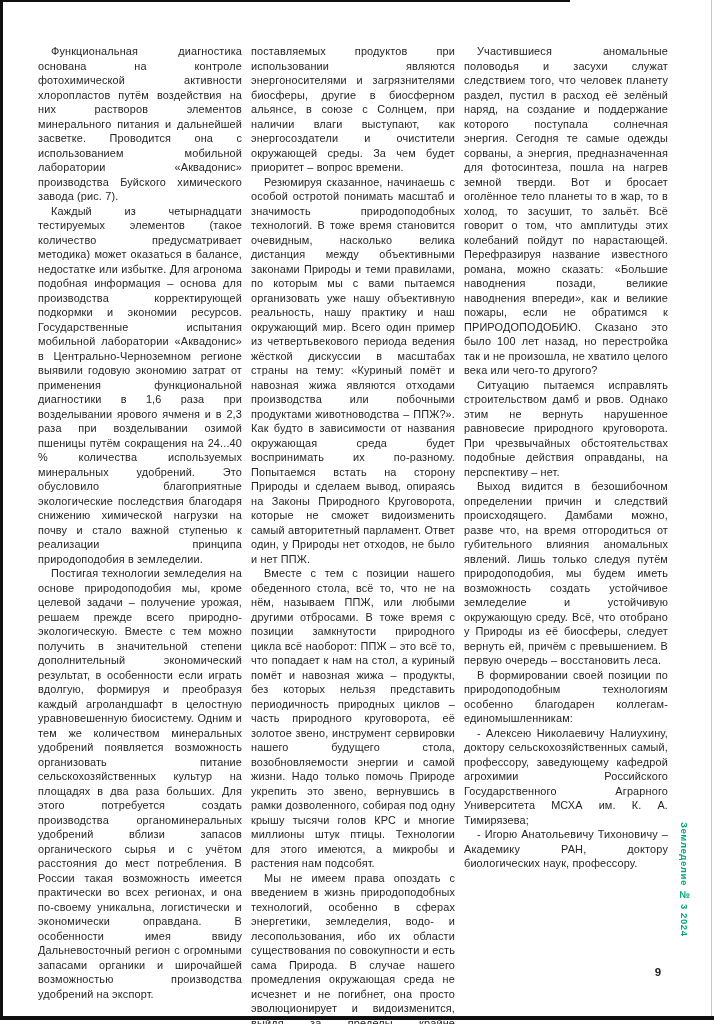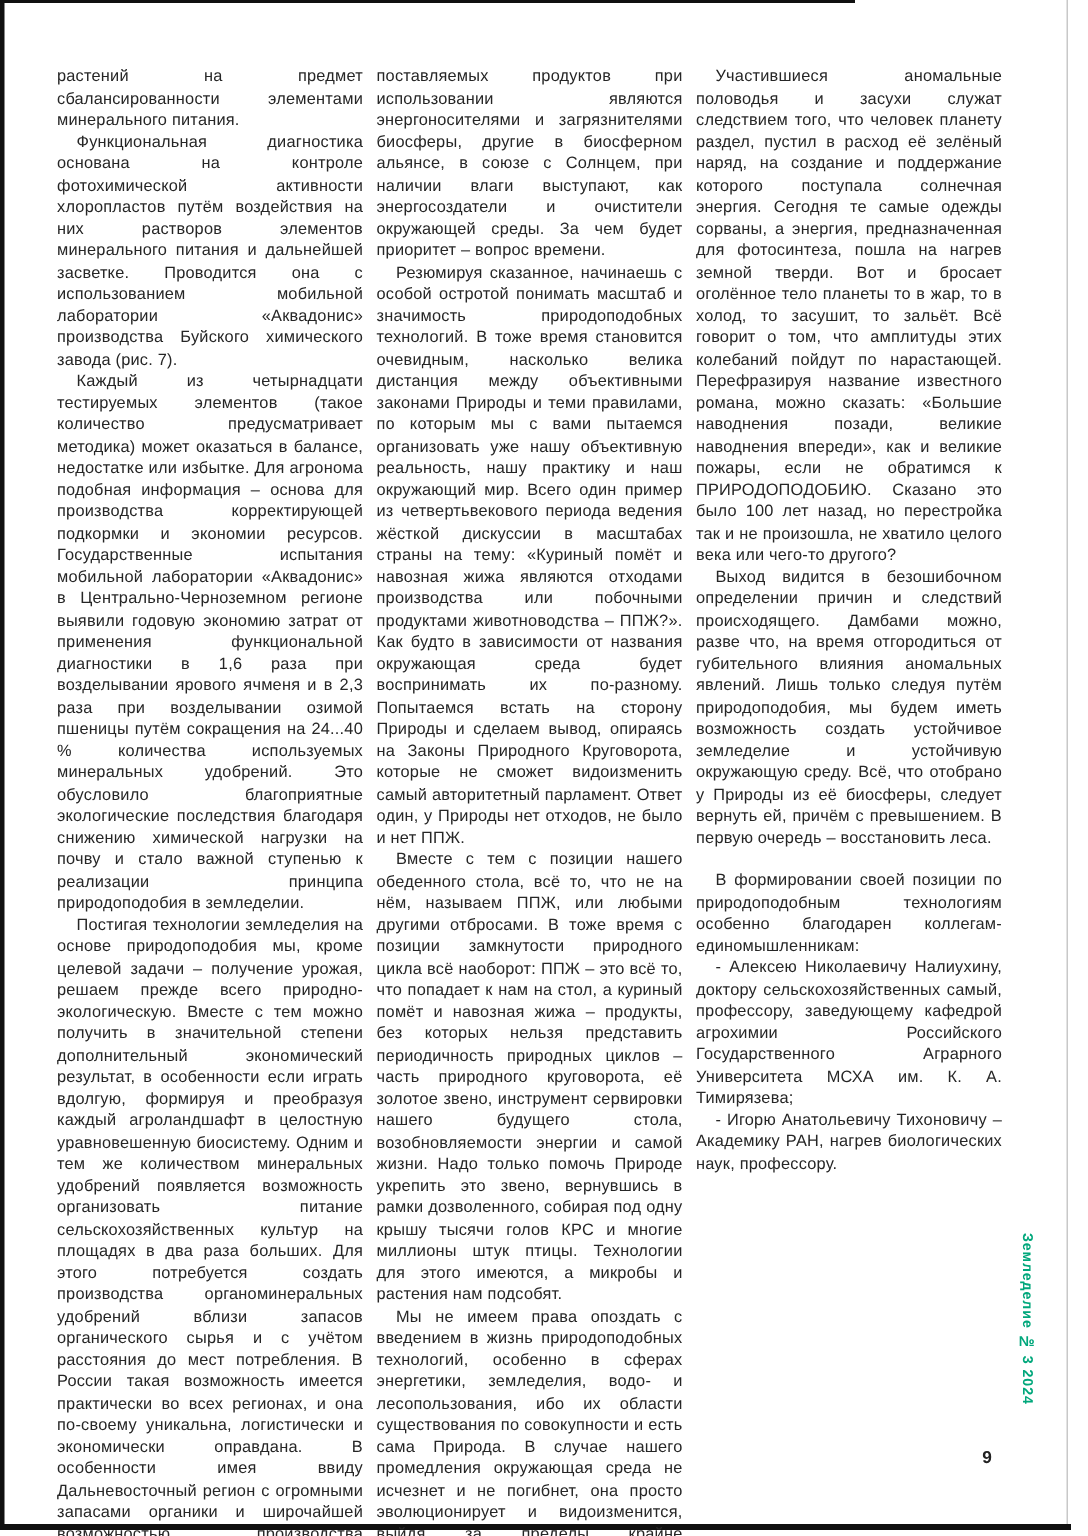--- a/index.html
+++ b/index.html
@@ -35,21 +35,21 @@
     line-height: 14.5px;
     text-align: justify;
     letter-spacing: 0.15px;
     hyphens: auto;
   }
   .col p {
     margin: 0;
     text-indent: 13px;
   }
   .col p.cont { text-indent: 0; }
-  .col p.gap-before { margin-top: 14px; }
+  .col p.gap-before { }
 
   .page-number {
     position: absolute;
     left: 648px;
     top: 966px;
     width: 20px;
     text-align: center;
     font-weight: bold;
     font-size: 11.5px;
     color: #222222;
@@ -72,40 +72,40 @@
 <body>
 
 <div class="edge-left"></div>
 <div class="edge-top"></div>
 <div class="edge-bottom"></div>
 <div class="edge-right"></div>
 
 <div class="content">
 
   <div class="col">
-    <p class="cont">растений на предмет сбалансированности элементами минерального питания.</p>
     <p>Функциональная диагностика основана на контроле фотохимической активности хлоропластов путём воздействия на них растворов элементов минерального питания и дальнейшей засветке. Проводится она с использованием мобильной лаборатории «Аквадонис» производства Буйского химического завода (рис. 7).</p>
     <p>Каждый из четырнадцати тестируемых элементов (такое количество предусматривает методика) может оказаться в балансе, недостатке или избытке. Для агронома подобная информация – основа для производства корректирующей подкормки и экономии ресурсов. Государственные испытания мобильной лаборатории «Аквадонис» в Центрально-Черноземном регионе выявили годовую экономию затрат от применения функциональной диагностики в 1,6 раза при возделывании ярового ячменя и в 2,3 раза при возделывании озимой пшеницы путём сокращения на 24...40 % количества используемых минеральных удобрений. Это обусловило благоприятные экологические последствия благодаря снижению химической нагрузки на почву и стало важной ступенью к реализации принципа природоподобия в земледелии.</p>
     <p>Постигая технологии земледелия на основе природоподобия мы, кроме целевой задачи – получение урожая, решаем прежде всего природно-экологическую. Вместе с тем можно получить в значительной степени дополнительный экономический результат, в особенности если играть вдолгую, формируя и преобразуя каждый агроландшафт в целостную уравновешенную биосистему. Одним и тем же количеством минеральных удобрений появляется возможность организовать питание сельскохозяйственных культур на площадях в два раза больших. Для этого потребуется создать производства органоминеральных удобрений вблизи запасов органического сырья и с учётом расстояния до мест потребления. В России такая возможность имеется практически во всех регионах, и она по-своему уникальна, логистически и экономически оправдана. В особенности имея ввиду Дальневосточный регион с огромными запасами органики и широчайшей возможностью производства удобрений на экспорт.</p>
 
   </div>
 
   <div class="col">
     <p class="cont">поставляемых продуктов при использовании являются энергоносителями и загрязнителями биосферы, другие в биосферном альянсе, в союзе с Солнцем, при наличии влаги выступают, как энергосоздатели и очистители окружающей среды. За чем будет приоритет – вопрос времени.</p>
     <p>Резюмируя сказанное, начинаешь с особой остротой понимать масштаб и значимость природоподобных технологий. В тоже время становится очевидным, насколько велика дистанция между объективными законами Природы и теми правилами, по которым мы с вами пытаемся организовать уже нашу объективную реальность, нашу практику и наш окружающий мир. Всего один пример из четвертьвекового периода ведения жёсткой дискуссии в масштабах страны на тему: «Куриный помёт и навозная жижа являются отходами производства или побочными продуктами животноводства – ППЖ?». Как будто в зависимости от названия окружающая среда будет воспринимать их по-разному. Попытаемся встать на сторону Природы и сделаем вывод, опираясь на Законы Природного Круговорота, которые не сможет видоизменить самый авторитетный парламент. Ответ один, у Природы нет отходов, не было и нет ППЖ.</p>
     <p>Вместе с тем с позиции нашего обеденного стола, всё то, что не на нём, называем ППЖ, или любыми другими отбросами. В тоже время с позиции замкнутости природного цикла всё наоборот: ППЖ – это всё то, что попадает к нам на стол, а куриный помёт и навозная жижа – продукты, без которых нельзя представить периодичность природных циклов – часть природного круговорота, её золотое звено, инструмент сервировки нашего будущего стола, возобновляемости энергии и самой жизни. Надо только помочь Природе укрепить это звено, вернувшись в рамки дозволенного, собирая под одну крышу тысячи голов КРС и многие миллионы штук птицы. Технологии для этого имеются, а микробы и растения нам подсобят.</p>
     <p>Мы не имеем права опоздать с введением в жизнь природоподобных технологий, особенно в сферах энергетики, земледелия, водо- и лесопользования, ибо их области существования по совокупности и есть сама Природа. В случае нашего промедления окружающая среда не исчезнет и не погибнет, она просто эволюционирует и видоизменится, выйдя за пределы крайне необходимых параметров для жизни человека.</p>
 
   </div>
 
   <div class="col">
     <p>Участившиеся аномальные половодья и засухи служат следствием того, что человек планету раздел, пустил в расход её зелёный наряд, на создание и поддержание которого поступала солнечная энергия. Сегодня те самые одежды сорваны, а энергия, предназначенная для фотосинтеза, пошла на нагрев земной тверди. Вот и бросает оголённое тело планеты то в жар, то в холод, то засушит, то зальёт. Всё говорит о том, что амплитуды этих колебаний пойдут по нарастающей. Перефразируя название известного романа, можно сказать: «Большие наводнения позади, великие наводнения впереди», как и великие пожары, если не обратимся к ПРИРОДОПОДОБИЮ. Сказано это было 100 лет назад, но перестройка так и не произошла, не хватило целого века или чего-то другого?</p>
+    <p>Ситуацию пытаемся исправлять строительством дамб и рвов. Однако этим не вернуть нарушенное равновесие природного круговорота. При чрезвычайных обстоятельствах подобные действия оправданы, на перспективу – нет.</p>
     <p>Выход видится в безошибочном определении причин и следствий происходящего. Дамбами можно, разве что, на время отгородиться от губительного влияния аномальных явлений. Лишь только следуя путём природоподобия, мы будем иметь возможность создать устойчивое земледелие и устойчивую окружающую среду. Всё, что отобрано у Природы из её биосферы, следует вернуть ей, причём с превышением. В первую очередь – восстановить леса.</p>
     <p class="gap-before">В формировании своей позиции по природоподобным технологиям особенно благодарен коллегам-единомышленникам:</p>
     <p>- Алексею Николаевичу Налиухину, доктору сельскохозяйственных самый, профессору, заведующему кафедрой агрохимии Российского Государственного Аграрного Университета МСХА им. К. А. Тимирязева;</p>
-    <p>- Игорю Анатольевичу Тихоновичу – Академику РАН, нагрев биологических наук, профессору.</p>
+    <p>- Игорю Анатольевичу Тихоновичу – Академику РАН, доктору биологических наук, профессору.</p>
 
   </div>
 
 </div>
 
 <div class="journal-side-label">Земледелие № 3 2024</div>
 <div class="page-number">9</div>
 
 </body></html>

